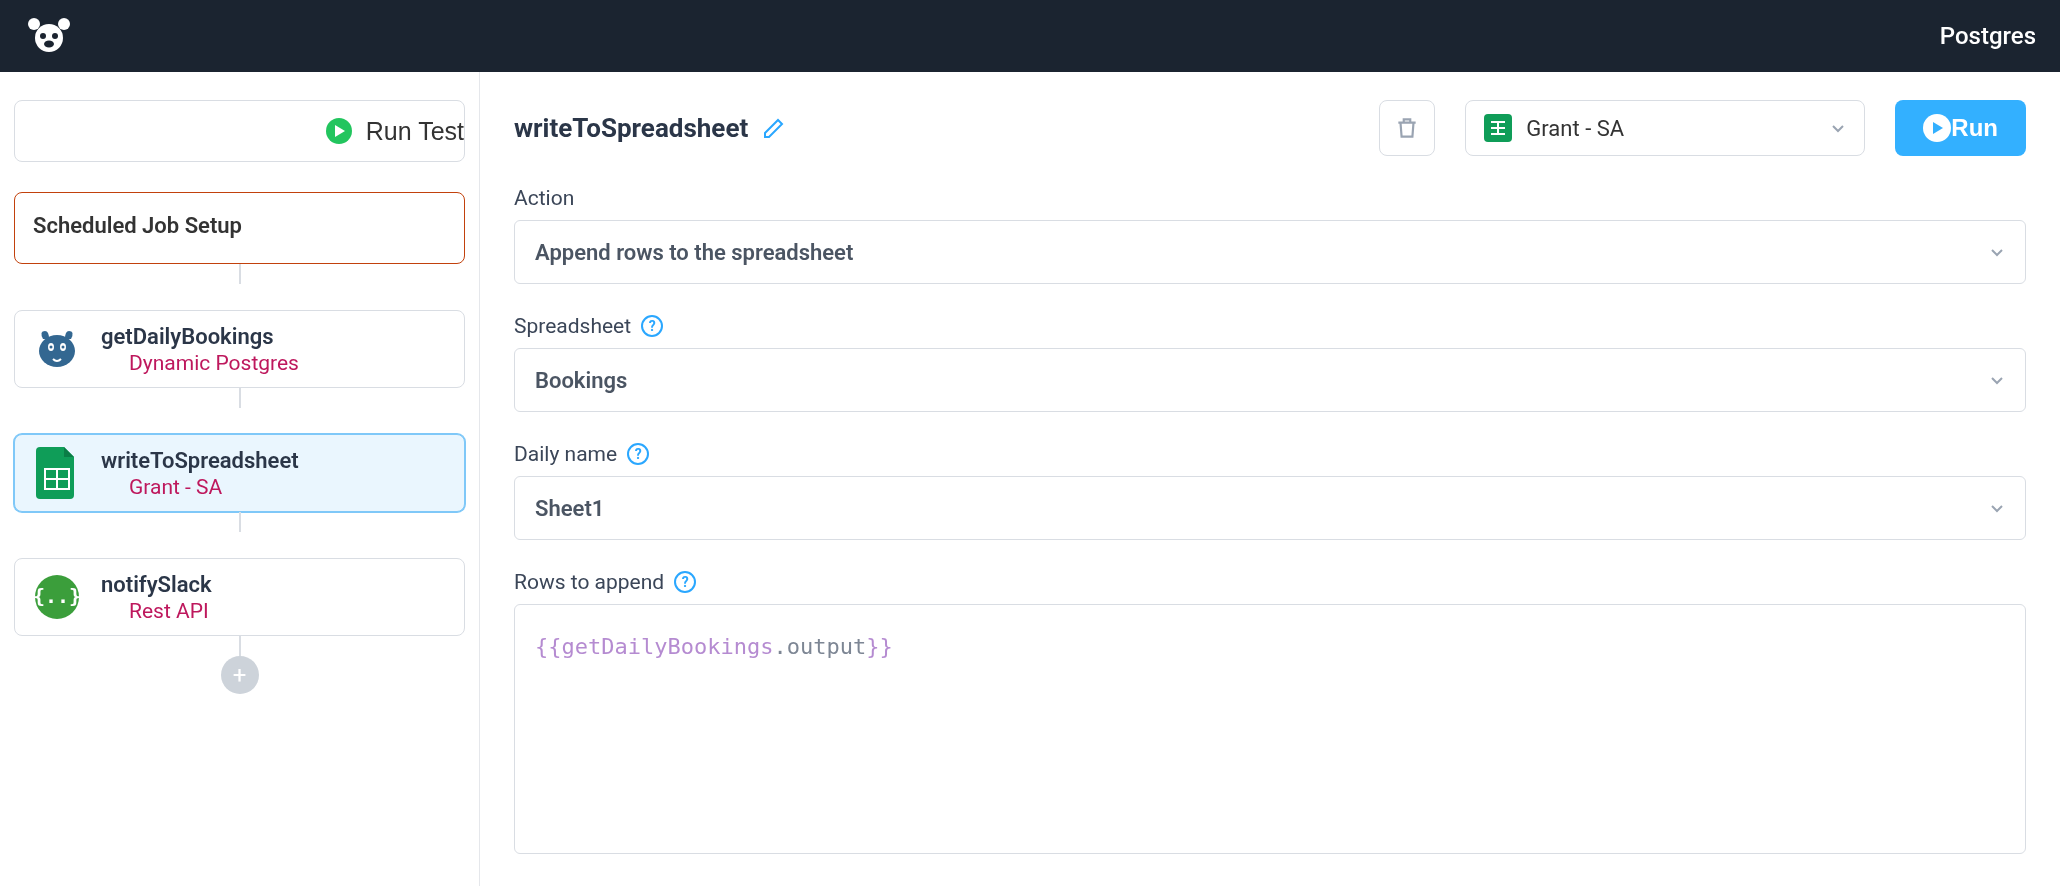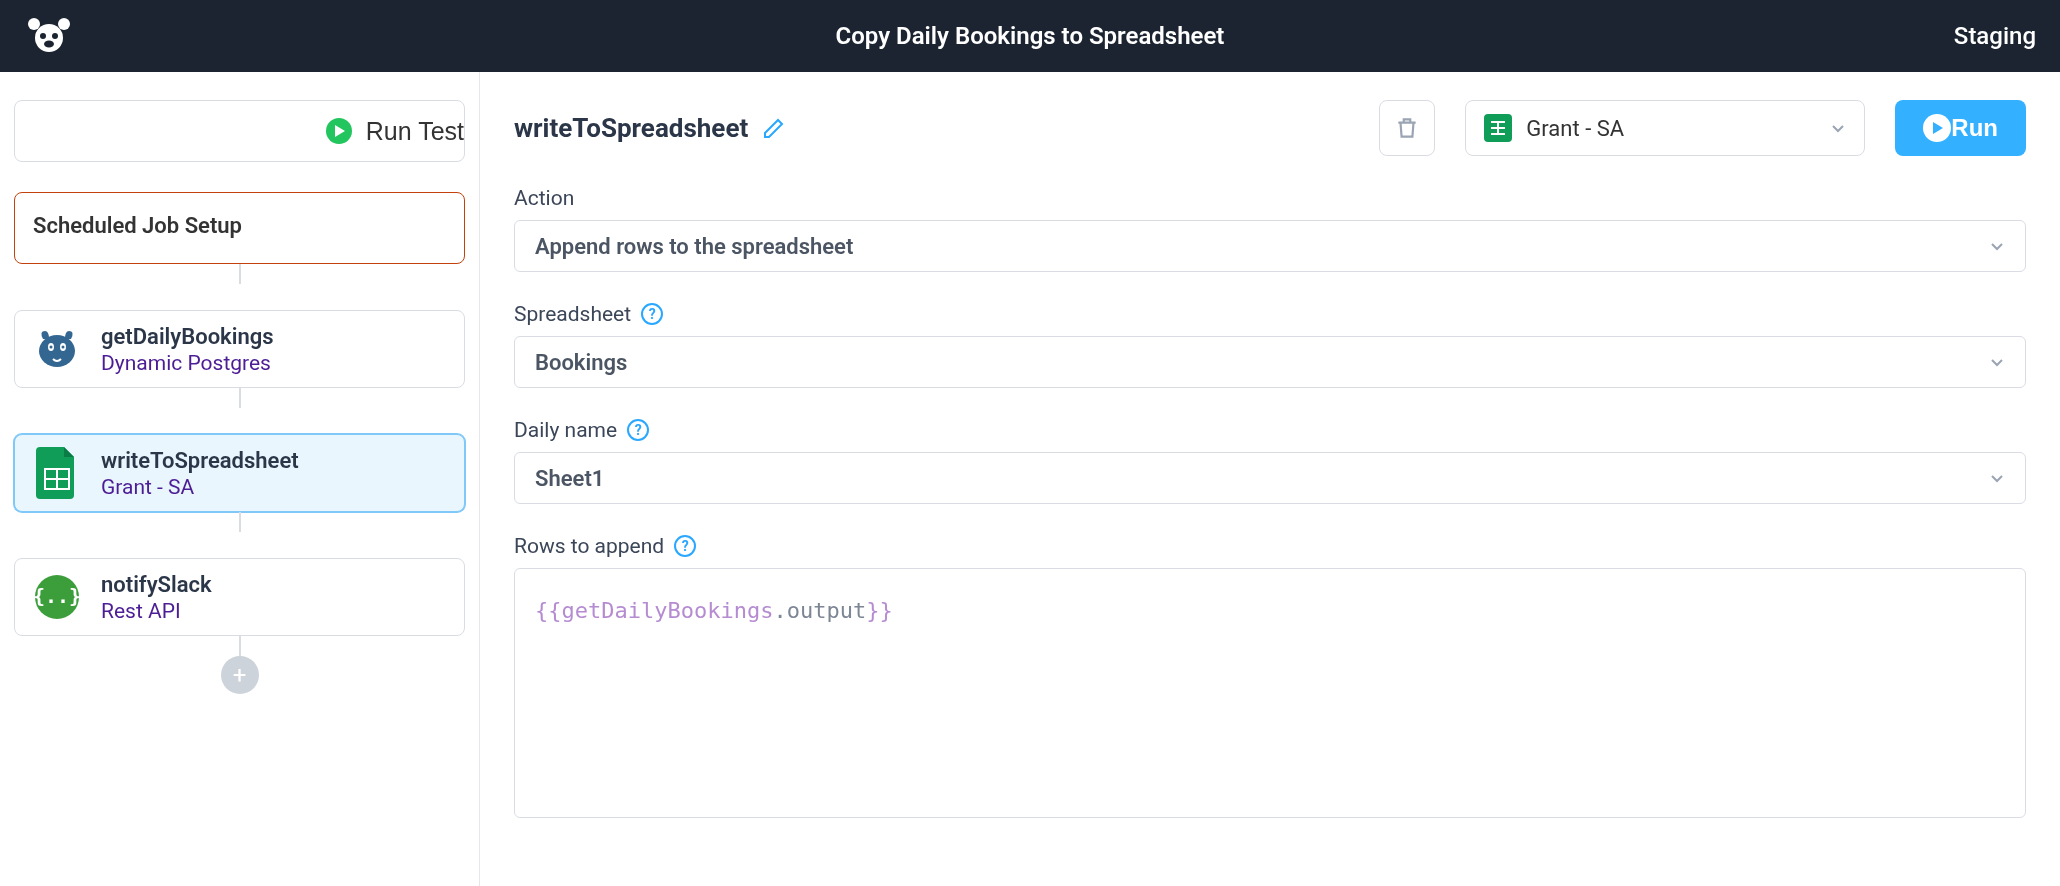--- a/index.html
+++ b/index.html
@@ -108,21 +108,21 @@
   .step.active{
     border-color:#7fc8f8;
     background:#eaf6fe;
     box-shadow:0 0 0 1px #7fc8f8;
   }
   .step .icon-wrap{
     width:52px; height:52px; display:flex;align-items:center;justify-content:center;
   }
   .step .txts{ display:flex;flex-direction:column; }
   .step .name{ font-size:22px; font-weight:600; color:#2b3648;}
-  .step .sub{ font-size:21px; color:#4c1d95; margin-top:2px;}
+  .step .sub{ font-size:21px; color:#be185d; margin-top:2px;margin-left:28px;}
 
   
   .connector{
     width:2px; height:20px; background:#d9dde3; margin:0 auto;
   }
   .add-circle{
     width:38px;height:38px;border-radius:50%;
     background:#cdd3da; color:#fff;
     display:flex;align-items:center;justify-content:center;
     margin:0 auto; font-size:24px; cursor:pointer;
@@ -181,21 +181,21 @@
   .form-label{
     font-size:21px; color:#3b4658; margin-bottom:10px; display:flex;align-items:center; gap:10px;
   }
   .help-icon{
     width:22px;height:22px;border:2px solid #2aa7ff;border-radius:50%;
     color:#2aa7ff; font-size:14px; font-weight:700;
     display:flex;align-items:center;justify-content:center;
     cursor:help;
   }
   .form-select{
-    width:100%; height:52px; border:1px solid #d9dde3; border-radius:6px;
+    width:100%; height:64px; border:1px solid #d9dde3; border-radius:6px;
     background:#fff; display:flex;align-items:center; padding:0 20px;
     font-size:22px; color:#4b5563; cursor:pointer;
     font-weight:600;
   }
   .form-select .chev{ margin-left:auto; color:#9aa4b2; }
 
   .code-area{
     width:100%; min-height:250px; border:1px solid #d9dde3; border-radius:6px;
     background:#fff; padding:29px 20px; font-family: ui-monospace, SFMono-Regular, Menlo, monospace;
     font-size:22px; color:#333;
@@ -212,22 +212,21 @@
   <div class="logo">
     <svg width="50" height="40" viewBox="0 0 50 40" fill="none">
       <circle cx="10" cy="8" r="6" fill="#fff"></circle>
       <circle cx="40" cy="8" r="6" fill="#fff"></circle>
       <circle cx="25" cy="22" r="14" fill="#fff"></circle>
       <circle cx="19" cy="20" r="3" fill="#1b2430"></circle>
       <circle cx="31" cy="20" r="3" fill="#1b2430"></circle>
       <ellipse cx="25" cy="28" rx="5" ry="3.5" fill="#1b2430"></ellipse>
     </svg>
   </div>
-  <div class="title">Copy Daily Bookings to Spreadsheet</div>
-  <div class="env">Staging</div>
+  <div class="env">Postgres</div>
 </div>
 
 <div class="body">
   <div class="sidebar">
 
     <button class="run-test-btn">
       <span class="play-small"></span>
       <span>Run Test</span>
     </button>
 

